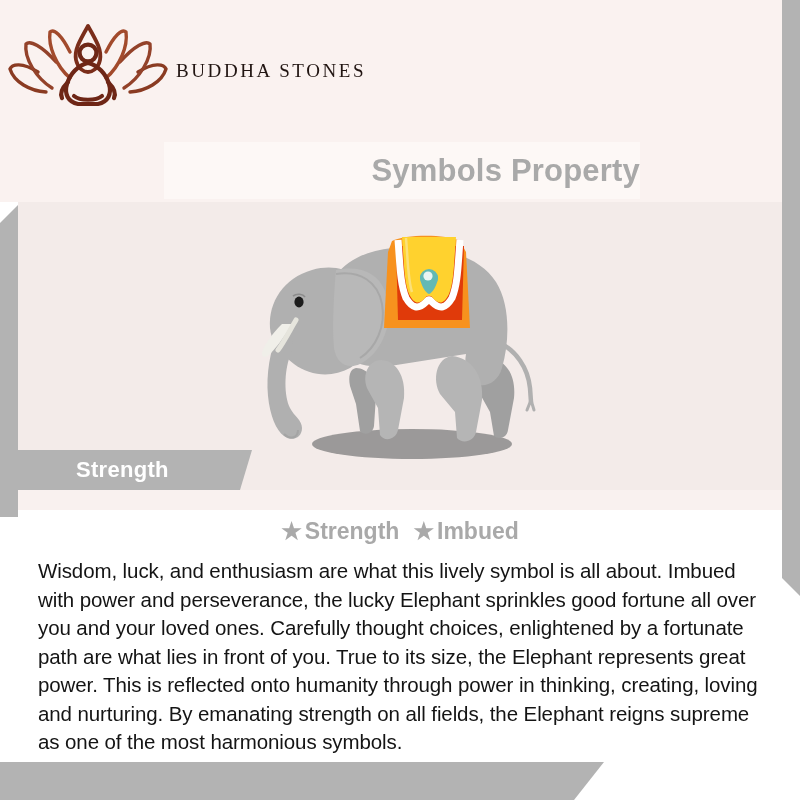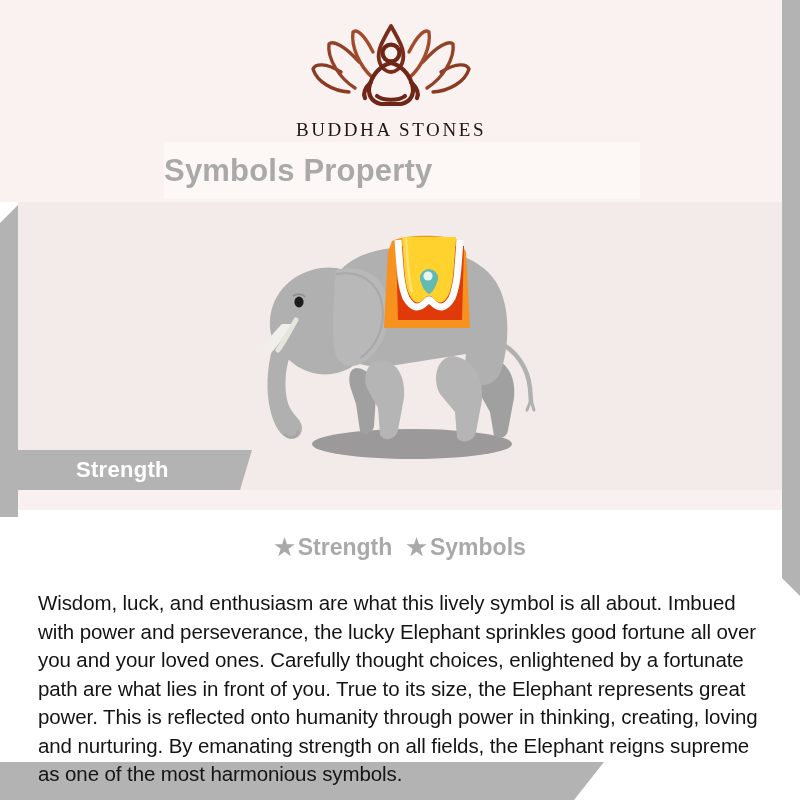--- a/index.html
+++ b/index.html
@@ -53,42 +53,42 @@
   .header {
     position: absolute;
     top: 0; left: 0;
     width: 782px; height: 202px;
     background: #faf2f0;
   }
   .logo-wrap {
     position: absolute;
     top: 22px; left: 0; right: 0;
     display: flex;
-    flex-direction: column;
+    flex-direction: row;
     align-items: center;
   }
   .logo-mark { width: 176px; height: 92px; display: block; }
   .logo-text {
     margin-top: 5px;
     font-family: "Liberation Serif", serif;
     font-size: 19px;
     letter-spacing: 2.6px;
     color: #211512;
     font-weight: 400;
   }
 
   
   .title-band {
     position: absolute;
     top: 142px; left: 164px;
     width: 476px; height: 57px;
     background: #fdf8f6;
     display: flex;
     align-items: center;
-    justify-content: flex-start;
+    justify-content: flex-end;
   }
   .title-band .title {
     font-size: 31px;
     font-weight: bold;
     color: #a9a9a9;
     letter-spacing: 0.2px;
   }
 
   
   .panel {
@@ -139,21 +139,21 @@
     padding: 4px 20px 0 20px;
   }
   .attrs {
     text-align: center;
     font-size: 23px;
     font-weight: bold;
     color: #a9a9a9;
     line-height: 34px;
     white-space: nowrap;
   }
-  .attrs .attr { display: inline-block; margin: 16px 7px; }
+  .attrs .attr { display: inline-block; margin: 0 7px; }
   .attrs .star { margin-right: 3px; }
 
   .body-text {
     margin-top: 9px;
     font-size: 20.5px;
     line-height: 28.5px;
     color: #141414;
     font-weight: 500;
     text-align: left;
     letter-spacing: -0.1px;
@@ -287,18 +287,18 @@
   </div>
 
   <div class="name-banner">
     <div class="name">Strength</div>
   </div>
 
   <div class="pink-strip"></div>
 
   <div class="desc">
     <div class="attrs">
-      <span class="attr"><span class="star">★</span><span>Strength</span></span><span class="attr"><span class="star">★</span><span>Symbols</span></span>
+      <span class="attr"><span class="star">★</span><span>Strength</span></span><span class="attr"><span class="star">★</span><span>Imbued</span></span>
     </div>
     <div class="body-text">Wisdom, luck, and enthusiasm are what this lively symbol is all about. Imbued with power and perseverance, the lucky Elephant sprinkles good fortune all over you and your loved ones. Carefully thought choices, enlightened by a fortunate path are what lies in front of you. True to its size, the Elephant represents great power. This is reflected onto humanity through power in thinking, creating, loving and nurturing. By emanating strength on all fields, the Elephant reigns supreme as one of the most harmonious symbols.</div>
   </div>
 
 </div>
 
 </body></html>

